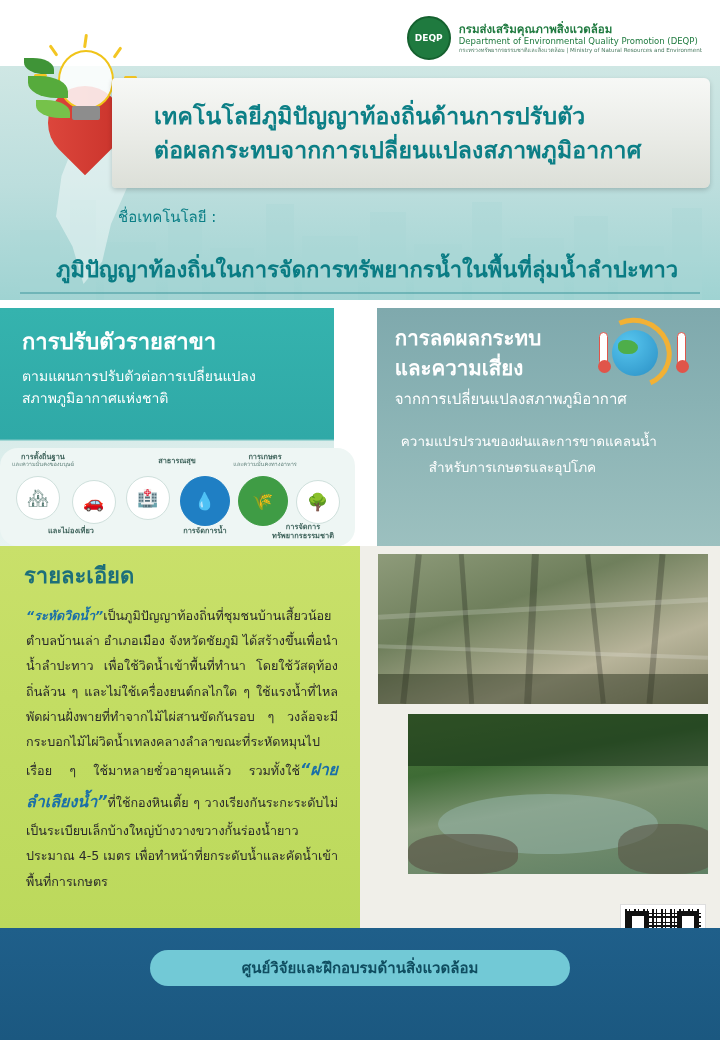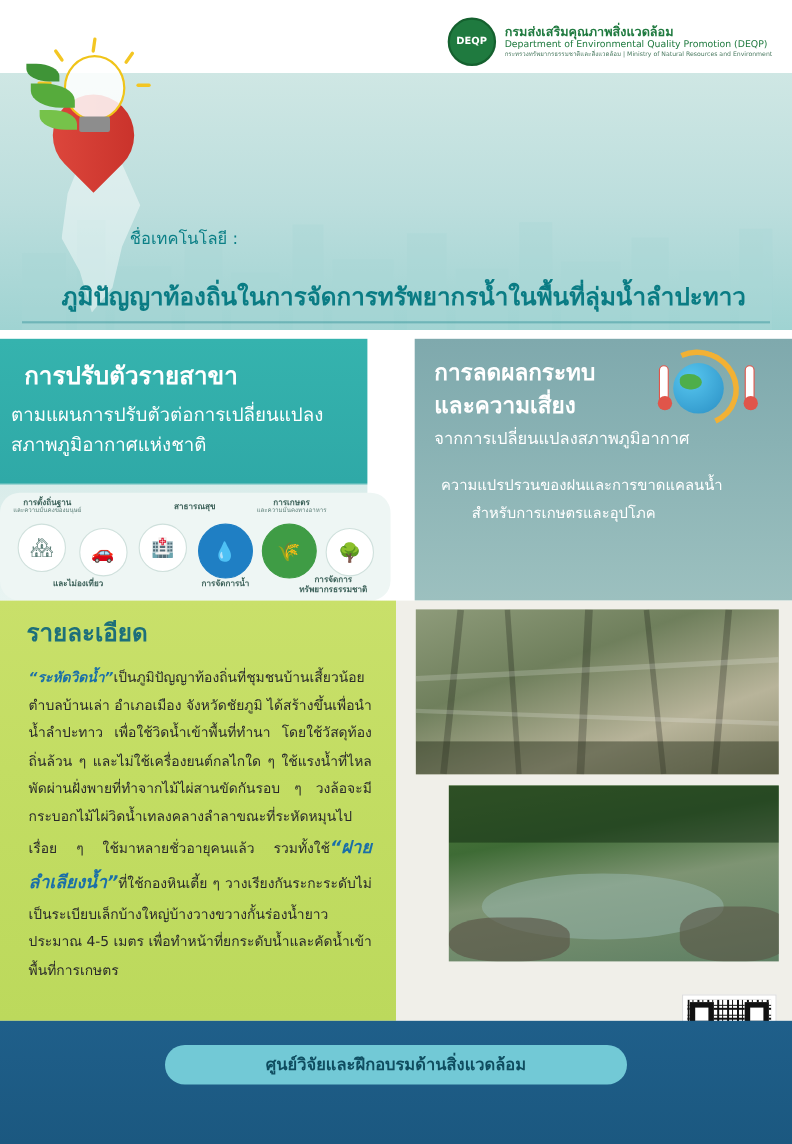--- a/index.html
+++ b/index.html
@@ -122,22 +122,22 @@
   .panel-left {
     width: 355px; height: 238px;
     background: linear-gradient(180deg,#35b3ae 0%, #2fa9a7 55%, #d9ecea 56%, #e9f4f2 100%);
     position: relative;
   }
   .panel-left .ptitle {
     color: #fff; font-size: 22px; font-weight: bold;
     padding: 16px 0 0 22px;
   }
   .panel-left .psub {
-    color: #fff; font-size: 17px; line-height: 1.6;
-    padding: 6px 0 0 10px;
+    color: #fff; font-size: 14px; line-height: 1.6;
+    padding: 6px 0 0 22px;
   }
   .icon-row {
     position: absolute; left: 0; top: 140px; width: 355px; height: 98px;
     background: #eef6f4;
     border-radius: 18px;
   }
   .ic {
     position: absolute; width: 44px; height: 44px; border-radius: 50%;
     background: #fff; border: 1.5px solid #cfe0dc;
     display: flex; align-items: center; justify-content: center;
@@ -310,20 +310,24 @@
     <div class="ray" style="left:12px;top:40px;width:13px;height:3px"></div>
     <div class="ray" style="left:102px;top:42px;width:13px;height:3px"></div>
     <div class="bulb-pin"></div>
     <div class="bulb-glass"></div>
     <div class="bulb-base"></div>
     <div class="leaf" style="left:6px;top:42px;width:40px;height:22px"></div>
     <div class="leaf" style="left:14px;top:66px;width:34px;height:18px;background:#76c24a"></div>
     <div class="leaf" style="left:2px;top:24px;width:30px;height:16px;background:#3f9437"></div>
   </div>
 
+  <div class="ribbon">
+    <div class="t1">เทคโนโลยีภูมิปัญญาท้องถิ่นด้านการปรับตัว</div>
+    <div class="t2">ต่อผลกระทบจากการเปลี่ยนแปลงสภาพภูมิอากาศ</div>
+  </div>
 
   <div class="techname-label">ชื่อเทคโนโลยี :</div>
   <div class="techname-value">ภูมิปัญญาท้องถิ่นในการจัดการทรัพยากรน้ำในพื้นที่ลุ่มน้ำลำปะทาว</div>
   <div class="techname-underline"></div>
 </div>
 
 <div class="mid">
 
   <div class="panel-left">
     <div class="ptitle">การปรับตัวรายสาขา</div>

